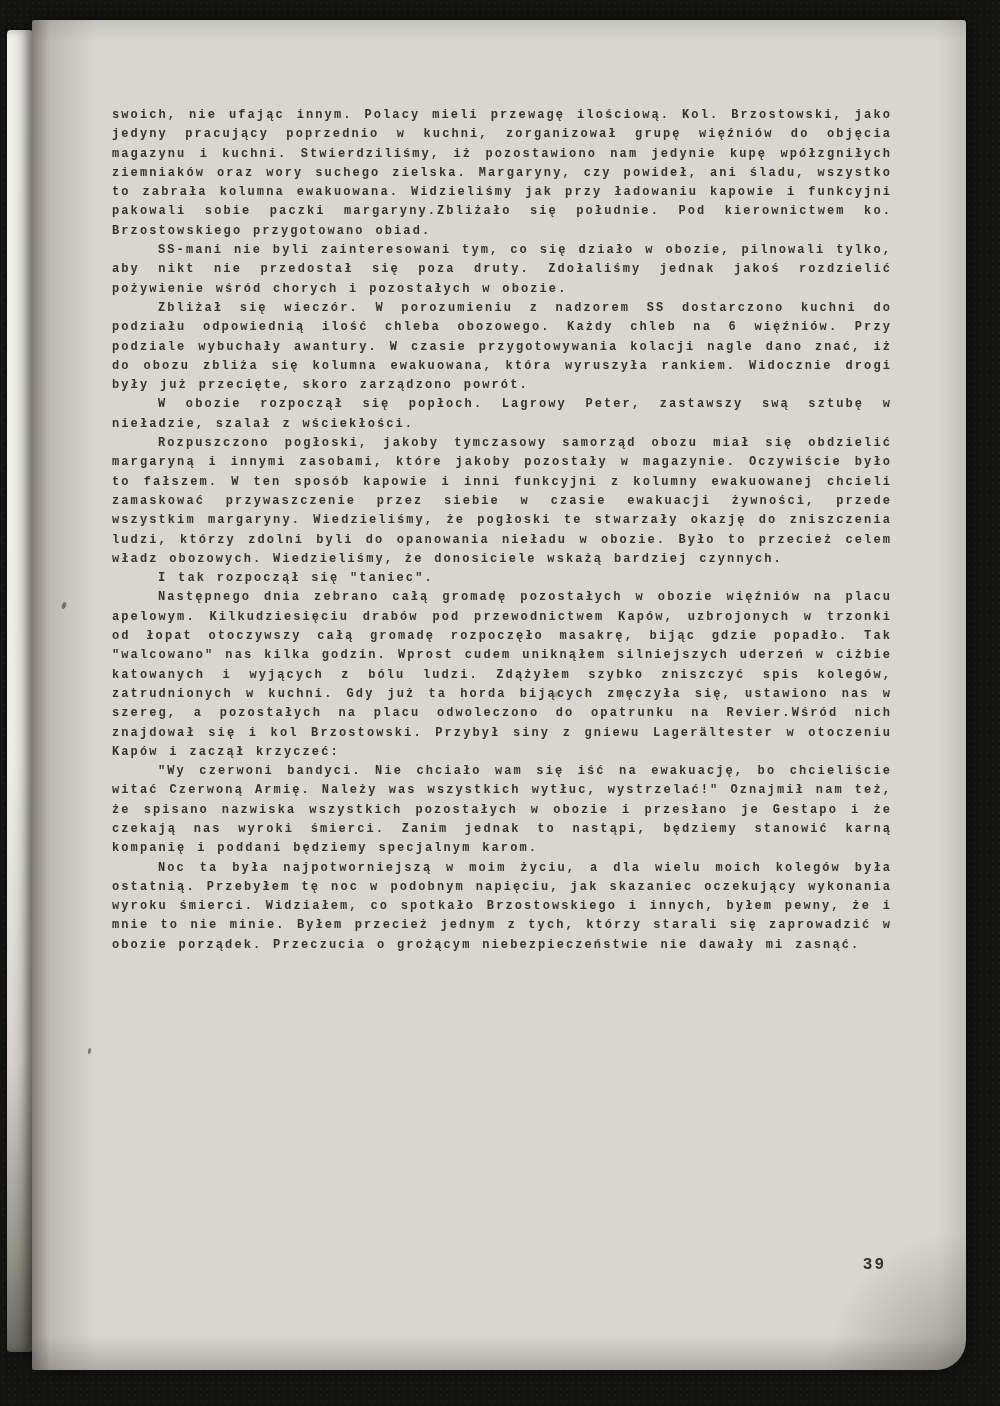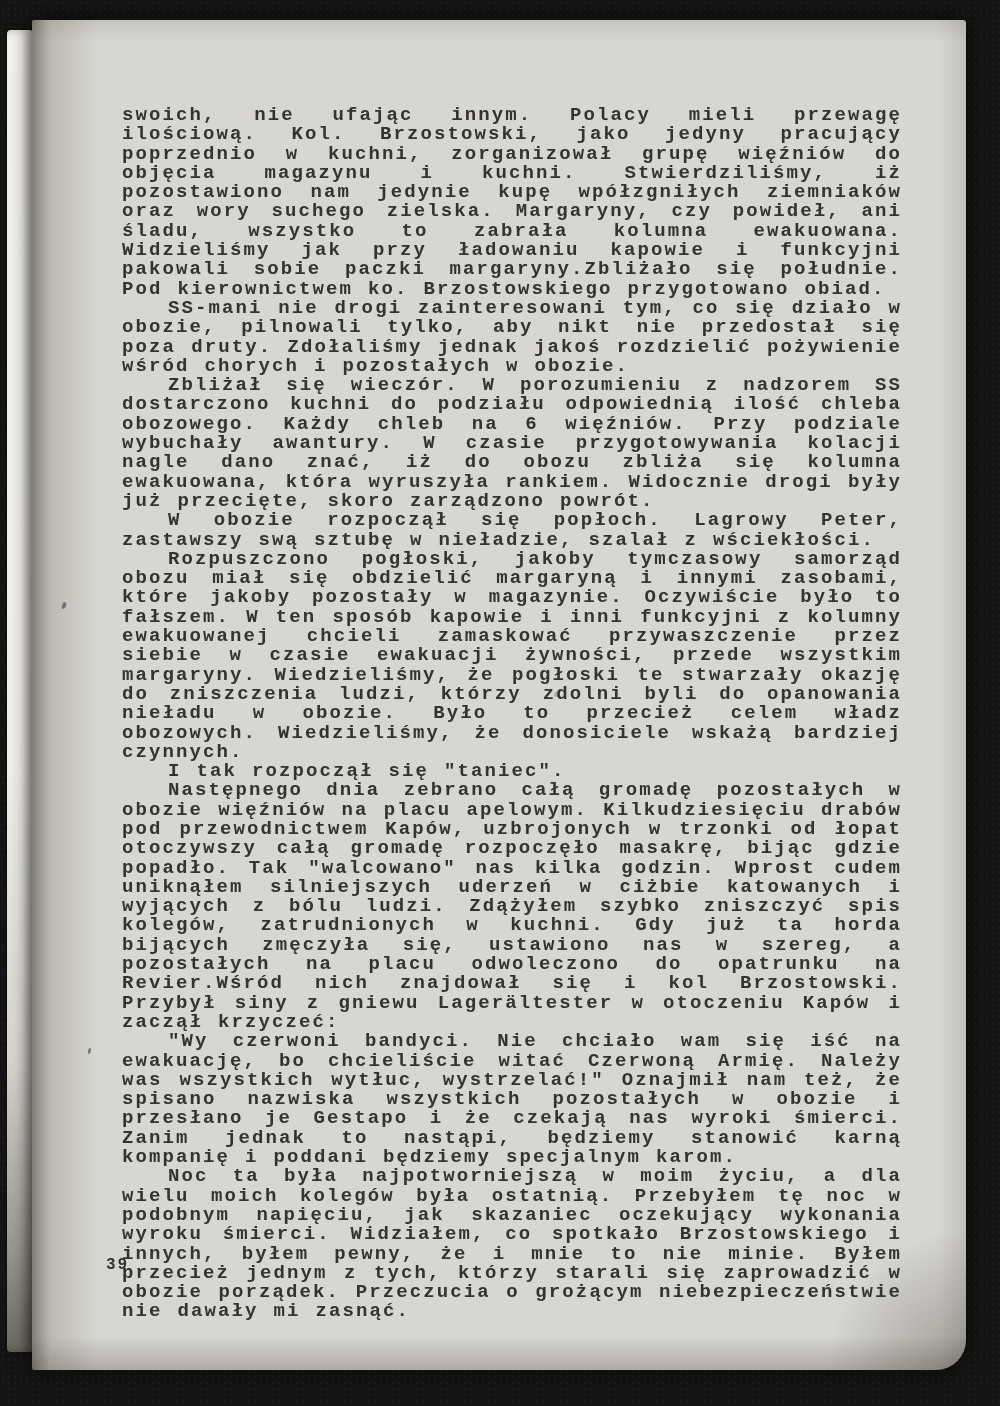--- a/index.html
+++ b/index.html
@@ -41,45 +41,45 @@
       radial-gradient(circle at 100% 100%, rgba(35,30,24,0.32), rgba(35,30,24,0) 140px),
       linear-gradient(to right, rgba(45,38,30,0.50) 0px, rgba(45,38,30,0.16) 18px, rgba(45,38,30,0) 64px),
       linear-gradient(to left, rgba(40,35,30,0.12) 0px, rgba(40,35,30,0) 28px),
       linear-gradient(to top, rgba(40,35,30,0.24) 0px, rgba(40,35,30,0) 34px),
       linear-gradient(to bottom, rgba(40,35,30,0.10) 0px, rgba(40,35,30,0) 22px),
       #d8d6d0;
   }
 
   .text-block {
     position: absolute;
-    left: 90px;
+    left: 80px;
     top: 86px;
     width: 780px;
     color: #34332e;
-    font-size: 19px;
+    font-size: 12px;
     font-weight: 700;
     line-height: 19.3px;
     letter-spacing: 2.1px;
     word-spacing: 1.5px;
     text-align: justify;
   }
 
   .para {
     margin: 0;
   }
   .para.indent {
     text-indent: 46px;
   }
 
   .page-number {
     position: absolute;
     left: 74px;
     width: 780px;
     bottom: 96px;
-    text-align: left;
+    text-align: right;
     color: #34332e;
     font-size: 16px;
     font-weight: 700;
     letter-spacing: 2px;
   }
 
   .ink-speck {
     position: absolute;
     background: rgba(50,48,42,0.55);
     border-radius: 50%;
@@ -93,21 +93,21 @@
 
 <div class="page-stack"></div>
 
 <div class="page">
   <div class="ink-speck speck-a"></div>
   <div class="ink-speck speck-b"></div>
   <div class="ink-speck speck-c"></div>
 
   <div class="text-block">
     <p class="para">swoich, nie ufając innym. Polacy mieli przewagę ilościową. Kol. Brzostowski, jako jedyny pracujący poprzednio w kuchni, zorganizował grupę więźniów do objęcia magazynu i kuchni. Stwierdziliśmy, iż pozostawiono nam jedynie kupę wpółzgniłych ziemniaków oraz wory suchego zielska. Margaryny, czy powideł, ani śladu, wszystko to zabrała kolumna ewakuowana. Widzieliśmy jak przy ładowaniu kapowie i funkcyjni pakowali sobie paczki margaryny.Zbliżało się południe. Pod kierownictwem ko. Brzostowskiego przygotowano obiad.</p>
-    <p class="para indent">SS-mani nie drogi zainteresowani tym, co się działo w obozie, pilnowali tylko, aby nikt nie przedostał się poza druty. Zdołaliśmy jednak jakoś rozdzielić pożywienie wśród chorych i pozostałych w obozie.</p>
+    <p class="para indent">SS-mani nie byli zainteresowani tym, co się działo w obozie, pilnowali tylko, aby nikt nie przedostał się poza druty. Zdołaliśmy jednak jakoś rozdzielić pożywienie wśród chorych i pozostałych w obozie.</p>
     <p class="para indent">Zbliżał się wieczór. W porozumieniu z nadzorem SS dostarczono kuchni do podziału odpowiednią ilość chleba obozowego. Każdy chleb na 6 więźniów. Przy podziale wybuchały awantury. W czasie przygotowywania kolacji nagle dano znać, iż do obozu zbliża się kolumna ewakuowana, która wyruszyła rankiem. Widocznie drogi były już przecięte, skoro zarządzono powrót.</p>
     <p class="para indent">W obozie rozpoczął się popłoch. Lagrowy Peter, zastawszy swą sztubę w nieładzie, szalał z wściekłości.</p>
     <p class="para indent">Rozpuszczono pogłoski, jakoby tymczasowy samorząd obozu miał się obdzielić margaryną i innymi zasobami, które jakoby pozostały w magazynie. Oczywiście było to fałszem. W ten sposób kapowie i inni funkcyjni z kolumny ewakuowanej chcieli zamaskować przywaszczenie przez siebie w czasie ewakuacji żywności, przede wszystkim margaryny. Wiedzieliśmy, że pogłoski te stwarzały okazję do zniszczenia ludzi, którzy zdolni byli do opanowania nieładu w obozie. Było to przecież celem władz obozowych. Wiedzieliśmy, że donosiciele wskażą bardziej czynnych.</p>
     <p class="para indent">I tak rozpoczął się "taniec".</p>
     <p class="para indent">Następnego dnia zebrano całą gromadę pozostałych w obozie więźniów na placu apelowym. Kilkudziesięciu drabów pod przewodnictwem Kapów, uzbrojonych w trzonki od łopat otoczywszy całą gromadę rozpoczęło masakrę, bijąc gdzie popadło. Tak "walcowano" nas kilka godzin. Wprost cudem uniknąłem silniejszych uderzeń w ciżbie katowanych i wyjących z bólu ludzi. Zdążyłem szybko zniszczyć spis kolegów, zatrudnionych w kuchni. Gdy już ta horda bijących zmęczyła się, ustawiono nas w szereg, a pozostałych na placu odwoleczono do opatrunku na Revier.Wśród nich znajdował się i kol Brzostowski. Przybył siny z gniewu Lagerältester w otoczeniu Kapów i zaczął krzyczeć:</p>
     <p class="para indent">"Wy czerwoni bandyci. Nie chciało wam się iść na ewakuację, bo chcieliście witać Czerwoną Armię. Należy was wszystkich wytłuc, wystrzelać!" Oznajmił nam też, że spisano nazwiska wszystkich pozostałych w obozie i przesłano je Gestapo i że czekają nas wyroki śmierci. Zanim jednak to nastąpi, będziemy stanowić karną kompanię i poddani będziemy specjalnym karom.</p>
     <p class="para indent">Noc ta była najpotworniejszą w moim życiu, a dla wielu moich kolegów była ostatnią. Przebyłem tę noc w podobnym napięciu, jak skazaniec oczekujący wykonania wyroku śmierci. Widziałem, co spotkało Brzostowskiego i innych, byłem pewny, że i mnie to nie minie. Byłem przecież jednym z tych, którzy starali się zaprowadzić w obozie porządek. Przeczucia o grożącym niebezpieczeństwie nie dawały mi zasnąć.</p>
   </div>
 
   <div class="page-number">39</div>

